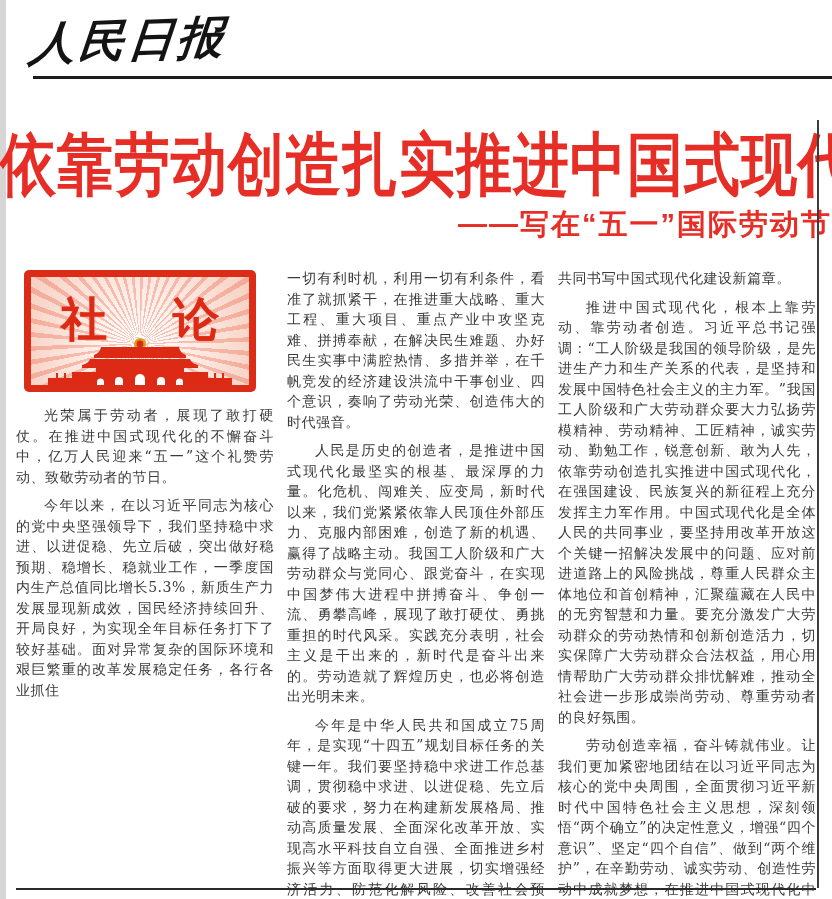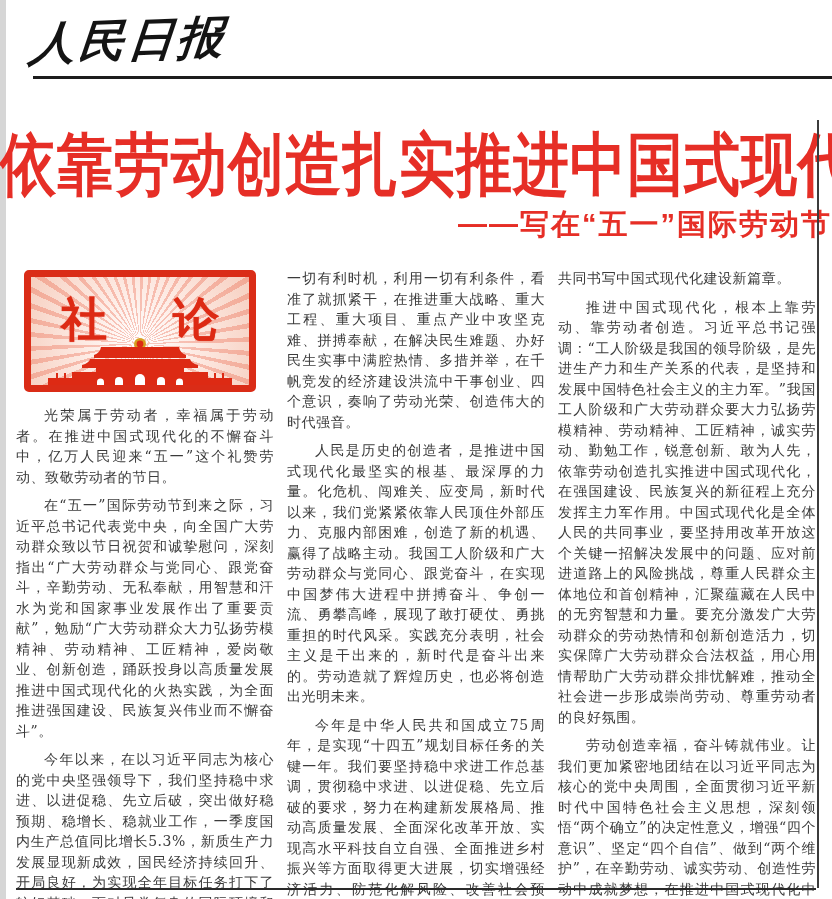--- a/index.html
+++ b/index.html
@@ -140,22 +140,21 @@
           <g fill="#ffffff">
 
             <path d="M93,50 v-8 a5,5 0 0 1 10,0 v8 Z"></path>
             <path d="M73,50 v-6 a4,4 0 0 1 8,0 v6 Z"></path>
             <path d="M115,50 v-6 a4,4 0 0 1 8,0 v6 Z"></path>
             <path d="M55,50 v-5 a3.5,3.5 0 0 1 7,0 v5 Z"></path>
             <path d="M134,50 v-5 a3.5,3.5 0 0 1 7,0 v5 Z"></path>
           </g>
         </svg>
       </div>
-      <p class="para indent">光荣属于劳动者，幸福属于劳动者。在推进中国式现代化的不懈奋斗中，亿万人民迎来“五一”这个礼赞劳动、致敬劳动者的节日。</p>
-      <p class="para indent">在“五一”国际劳动节到来之际，习近平总书记代表党中央，向全国广大劳动群众致以节日祝贺和诚挚慰问，深刻指出“广大劳动群众与党同心、跟党奋斗，辛勤劳动、无私奉献，用智慧和汗水为党和国家事业发展作出了重要贡献”，勉励“广大劳动群众大力弘扬劳模精神、劳动精神、工匠精神，爱岗敬业、创新创造，踊跃投身以高质量发展推进中国式现代化的火热实践，为全面推进强国建设、民族复兴伟业而不懈奋斗”。</p>
+      <p class="para indent">光荣属于劳动者，展现了敢打硬仗。在推进中国式现代化的不懈奋斗中，亿万人民迎来“五一”这个礼赞劳动、致敬劳动者的节日。</p>
       <p class="para indent">今年以来，在以习近平同志为核心的党中央坚强领导下，我们坚持稳中求进、以进促稳、先立后破，突出做好稳预期、稳增长、稳就业工作，一季度国内生产总值同比增长5.3%，新质生产力发展显现新成效，国民经济持续回升、开局良好，为实现全年目标任务打下了较好基础。面对异常复杂的国际环境和艰巨繁重的改革发展稳定任务，各行各业抓住</p>
     </div>
 
     <div class="col">
       <p class="para">一切有利时机，利用一切有利条件，看准了就抓紧干，在推进重大战略、重大工程、重大项目、重点产业中攻坚克难、拼搏奉献，在解决民生难题、办好民生实事中满腔热情、多措并举，在千帆竞发的经济建设洪流中干事创业、四个意识，奏响了劳动光荣、创造伟大的时代强音。</p>
       <p class="para indent">人民是历史的创造者，是推进中国式现代化最坚实的根基、最深厚的力量。化危机、闯难关、应变局，新时代以来，我们党紧紧依靠人民顶住外部压力、克服内部困难，创造了新的机遇、赢得了战略主动。我国工人阶级和广大劳动群众与党同心、跟党奋斗，在实现中国梦伟大进程中拼搏奋斗、争创一流、勇攀高峰，展现了敢打硬仗、勇挑重担的时代风采。实践充分表明，社会主义是干出来的，新时代是奋斗出来的。劳动造就了辉煌历史，也必将创造出光明未来。</p>
       <p class="para indent">今年是中华人民共和国成立75周年，是实现“十四五”规划目标任务的关键一年。我们要坚持稳中求进工作总基调，贯彻稳中求进、以进促稳、先立后破的要求，努力在构建新发展格局、推动高质量发展、全面深化改革开放、实现高水平科技自立自强、全面推进乡村振兴等方面取得更大进展，切实增强经济活力、防范化解风险、改善社会预期，继续巩固和增强经济回升向好态势。当前我国发展面临的有利条件强于不利因素，要增强信心和底气，把各方面的干劲带起来，</p>
     </div>
 
     <div class="col">

